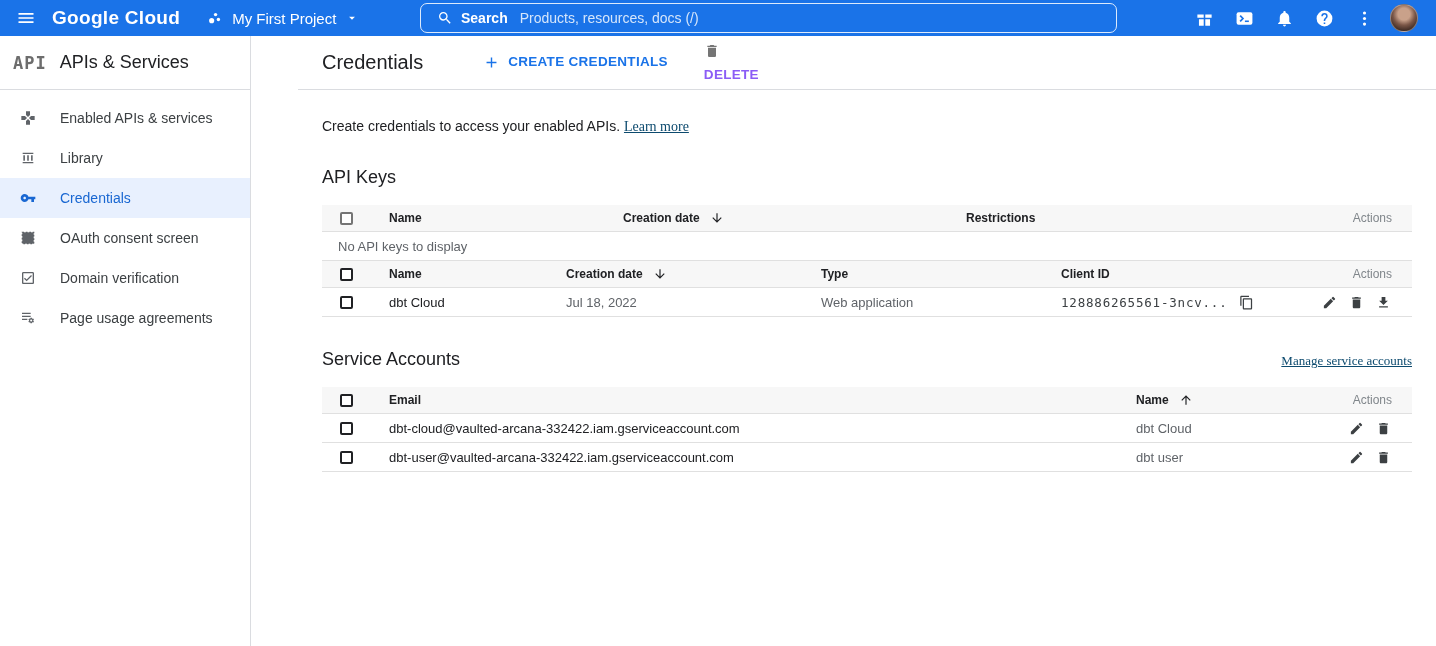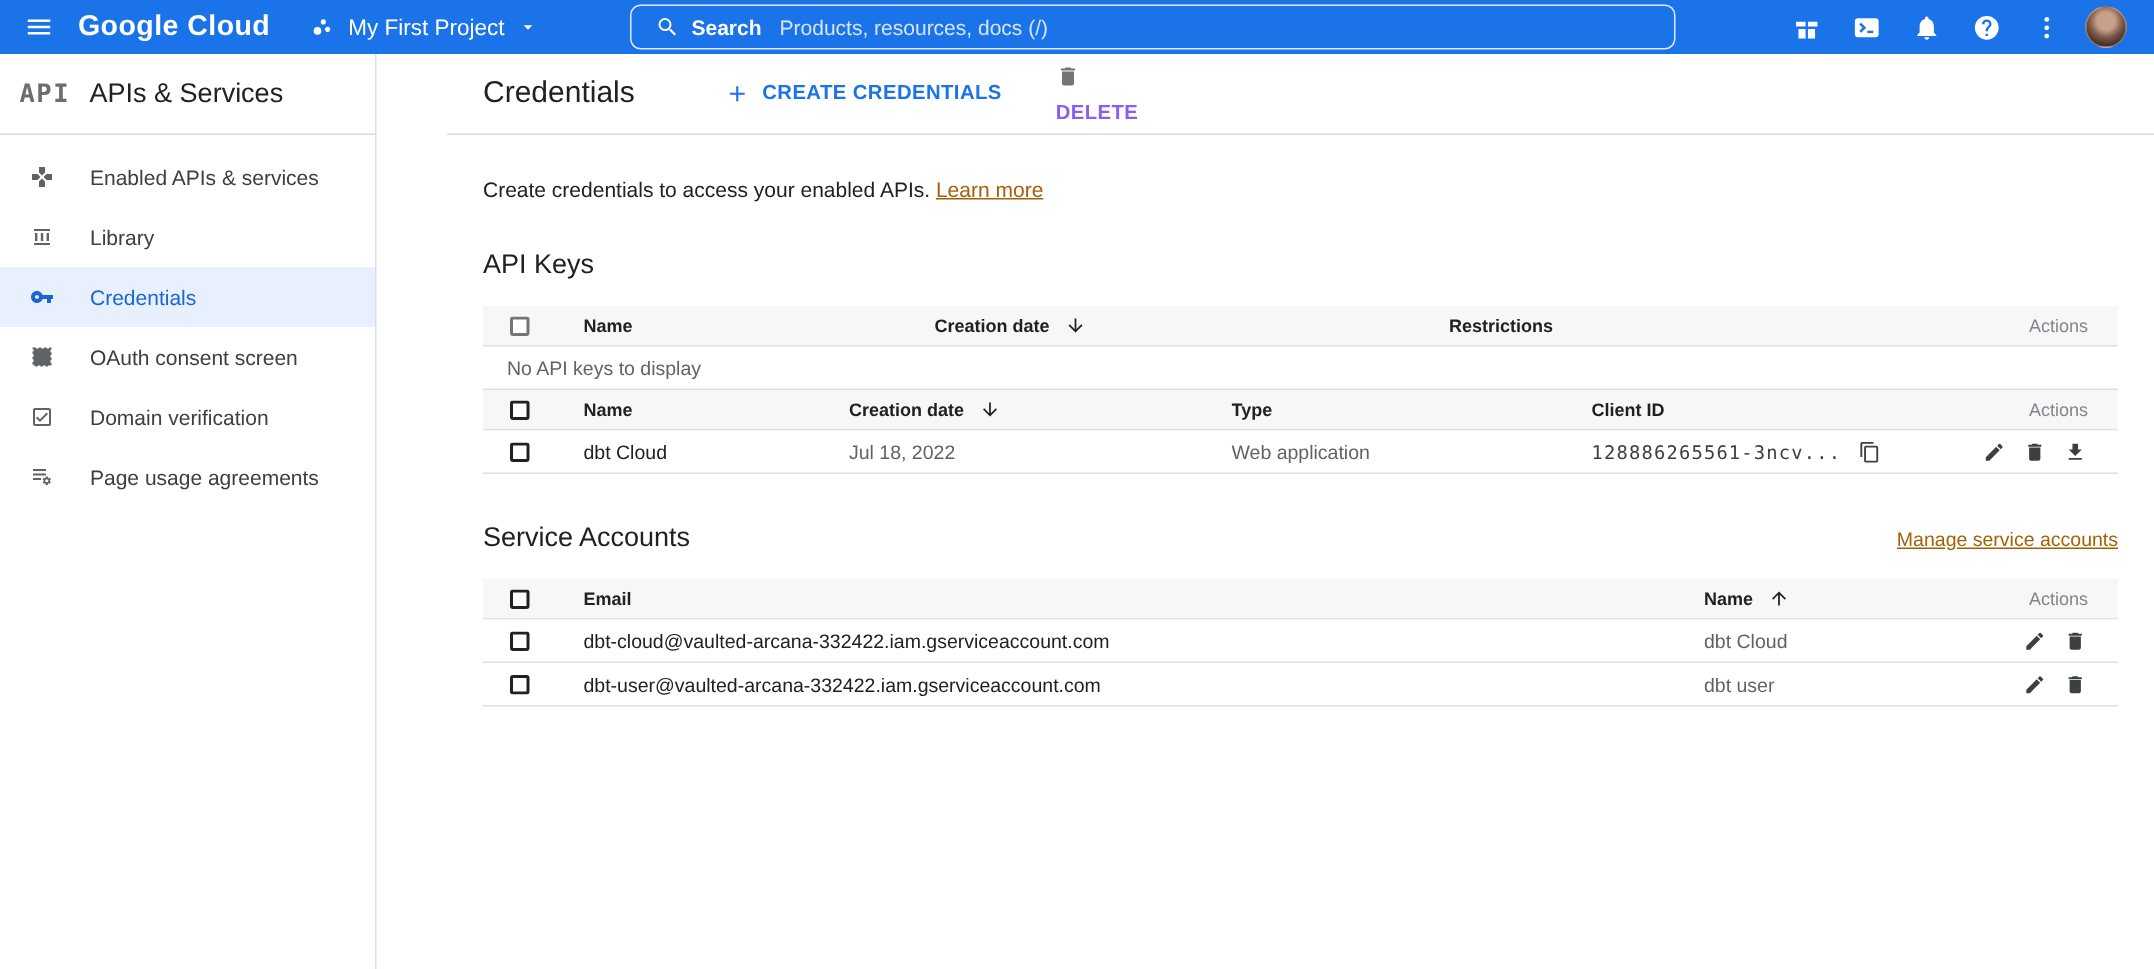--- a/index.html
+++ b/index.html
@@ -44,21 +44,21 @@
   .page-header { height:54px; border-bottom:1px solid #dadce0; display:flex; align-items:center; padding-left:24px; }
   .page-title { font-size:20px; color:#202124; }
   .btn { display:flex; gap:8px; font-size:13.5px; font-weight:bold; letter-spacing:.3px; cursor:pointer; }
   .btn-create { color:#1a73e8; margin-left:60px; }
   .btn-create svg { width:17px; height:17px; fill:#1a73e8; }
   .btn-delete { color:#8b5cf6; margin-left:36px;flex-direction:column; }
   .btn-delete svg { width:16px; height:16px; fill:#757575; }
 
   .content { padding:28px 24px 0 24px; }
   .intro { font-size:14px; color:#202124; }
-  a.link { color:#a16207; text-decoration:underline; cursor:pointer; }
+  a.link { color:#0c4a6e; text-decoration:underline; cursor:pointer;font-family:Liberation Serif, serif; }
   h2.section { font-size:18px; font-weight:normal; color:#202124; margin:30px 0 16px 0; line-height:24px; }
   .section-row { display:flex; align-items:baseline; justify-content:space-between; margin:30px 0 16px 0; }
   .section-row h2 { margin:0;text-align:right; }
   .manage-link { font-size:13px;padding-left:48px; }
 
   
   .tbl { width:100%; font-size:13px; }
   .tr { display:grid; align-items:center; border-bottom:1px solid #e0e0e0; }
   .tr.th { background:#f7f7f7; height:27px; }
   .tr.td-row { height:29px; background:#fff; }

